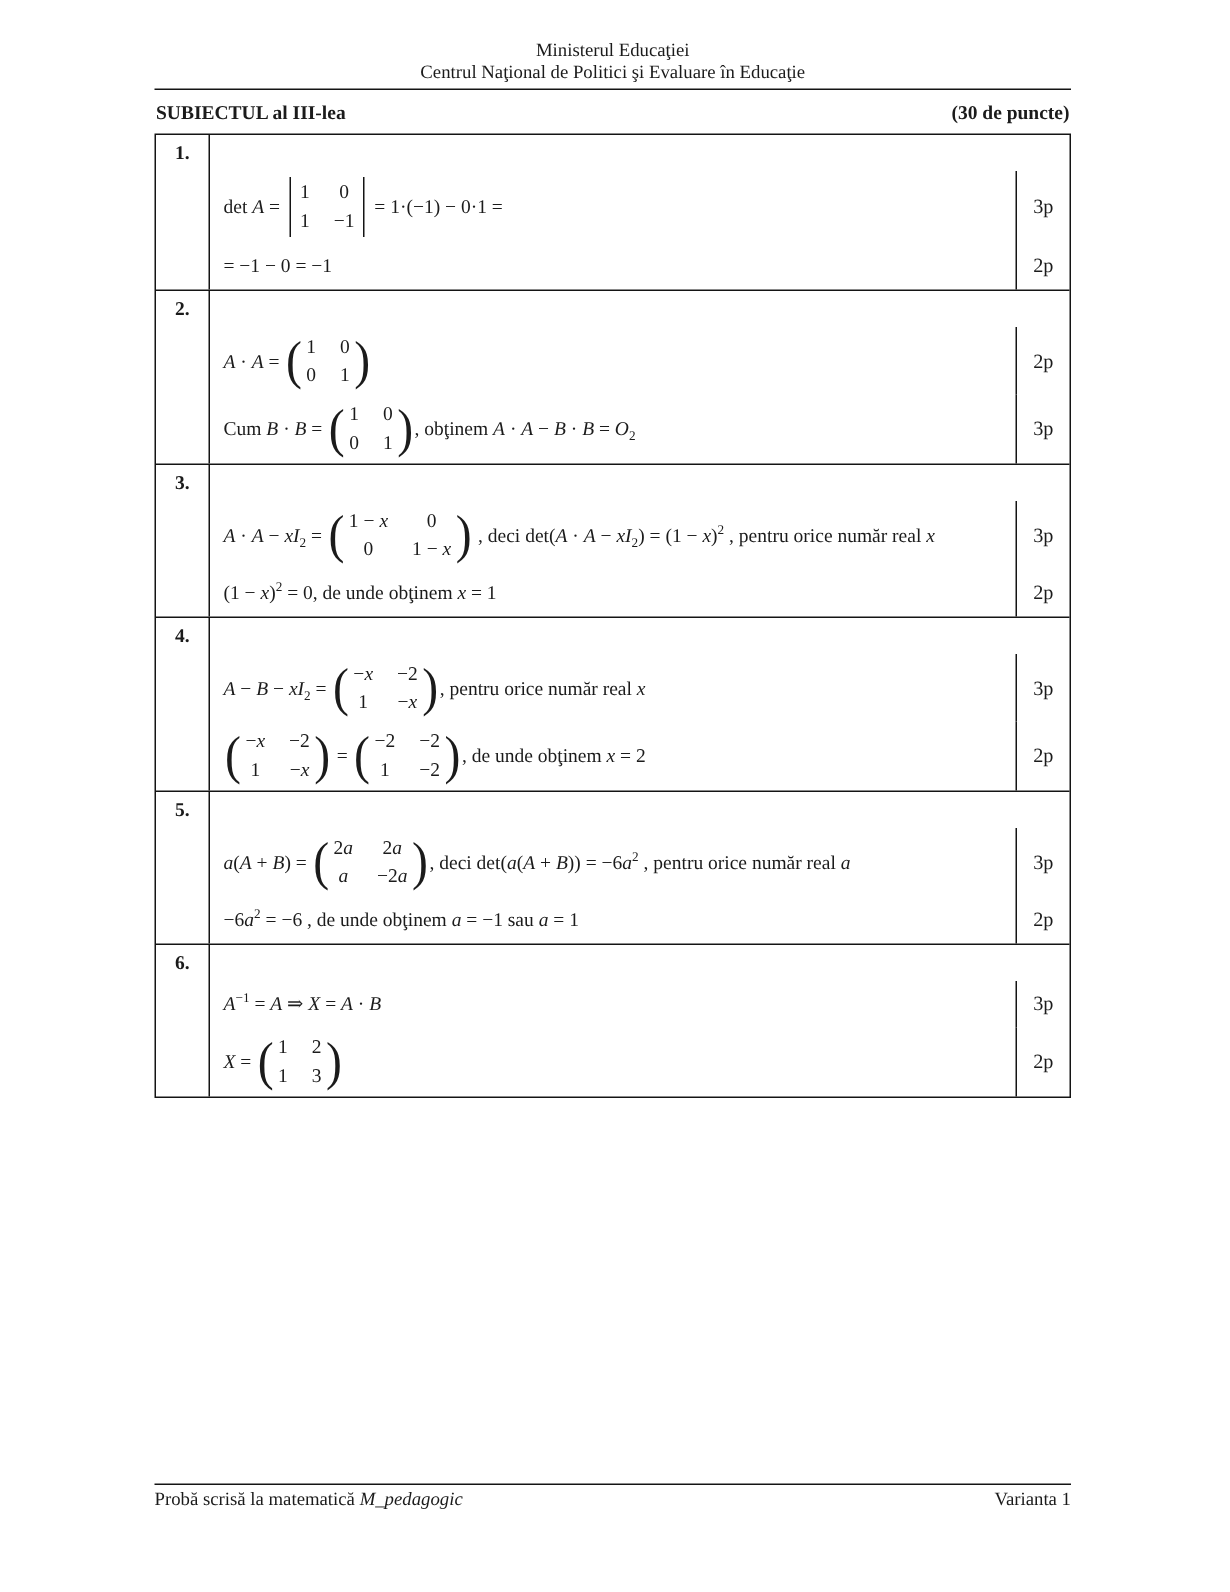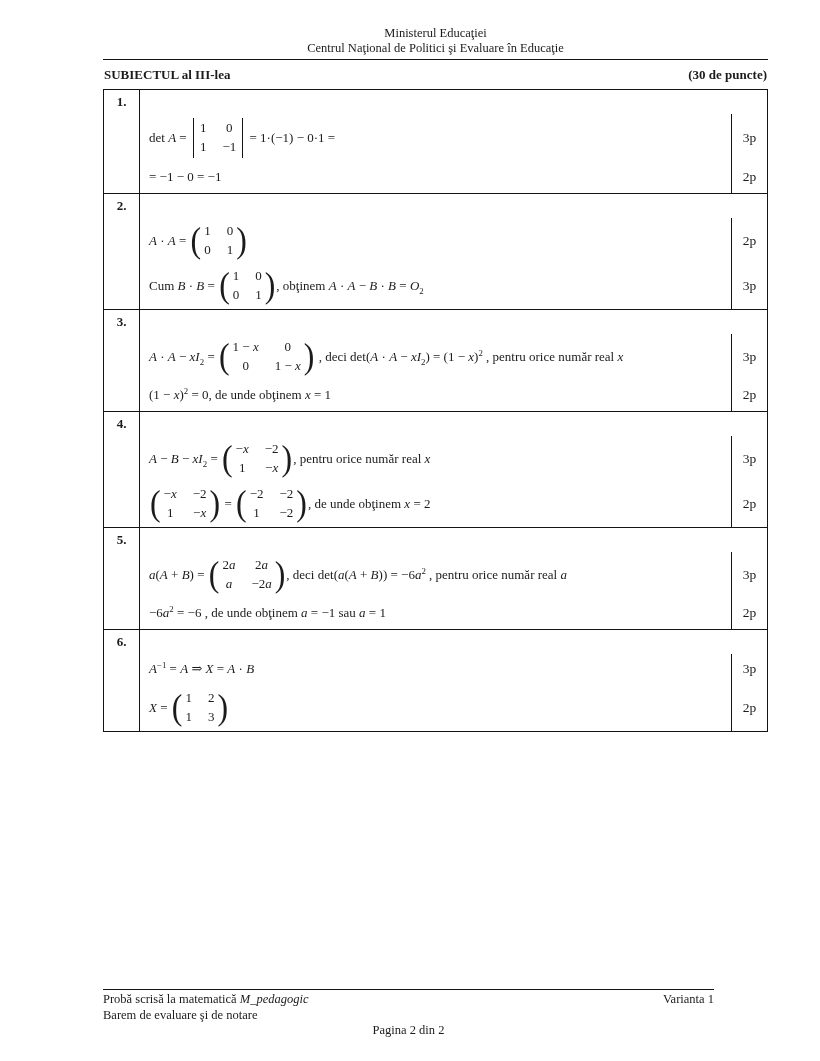--- a/index.html
+++ b/index.html
@@ -1,21 +1,21 @@
 <!DOCTYPE html>
 <html><head>
 <meta charset="utf-8">
 <style>
   html,body{margin:0;padding:0;}
   body{
     width:820px;height:1061px;background:#ffffff;position:relative;
     font-family:"Liberation Serif","DejaVu Serif",serif;color:#1b1b1b;
     -webkit-font-smoothing:antialiased;
   }
-  .doc{position:absolute;left:103px;top:26px;width:665px;}
+  .doc{position:absolute;left:103px;top:26px;width:611px;}
   .hdr{text-align:center;font-size:12.5px;line-height:1.2;}
   .hrule{border-bottom:1.5px solid #141414;margin-top:3px;}
   .subject{display:flex;justify-content:space-between;align-items:baseline;
     font-weight:bold;font-size:13px;padding:7px 1px 6px 1px;}
   .btable{border:1.5px solid #141414;}
   .qrow{display:flex;}
   .qrow + .qrow{border-top:1.5px solid #141414;}
   .qnum{flex:0 0 36px;width:36px;border-right:1.5px solid #141414;
     text-align:center;font-weight:bold;font-size:13px;padding-top:4px;box-sizing:border-box;}
   .qgrid{flex:1;display:grid;grid-template-columns:1fr 36px;margin-top:24px;}
@@ -164,15 +164,13 @@
         </div>
       </div>
     </div>
 </div>
 
 <div class="footer">
   <div class="frow1">
     <span><span>Probă scrisă la matematică </span><span class="fitalic">M_pedagogic</span></span>
     <span>Varianta 1</span>
   </div>
-  <div>Barem de evaluare şi de notare</div>
-  <div class="fpage">Pagina 2 din 2</div>
 </div>
 
 </body></html>

